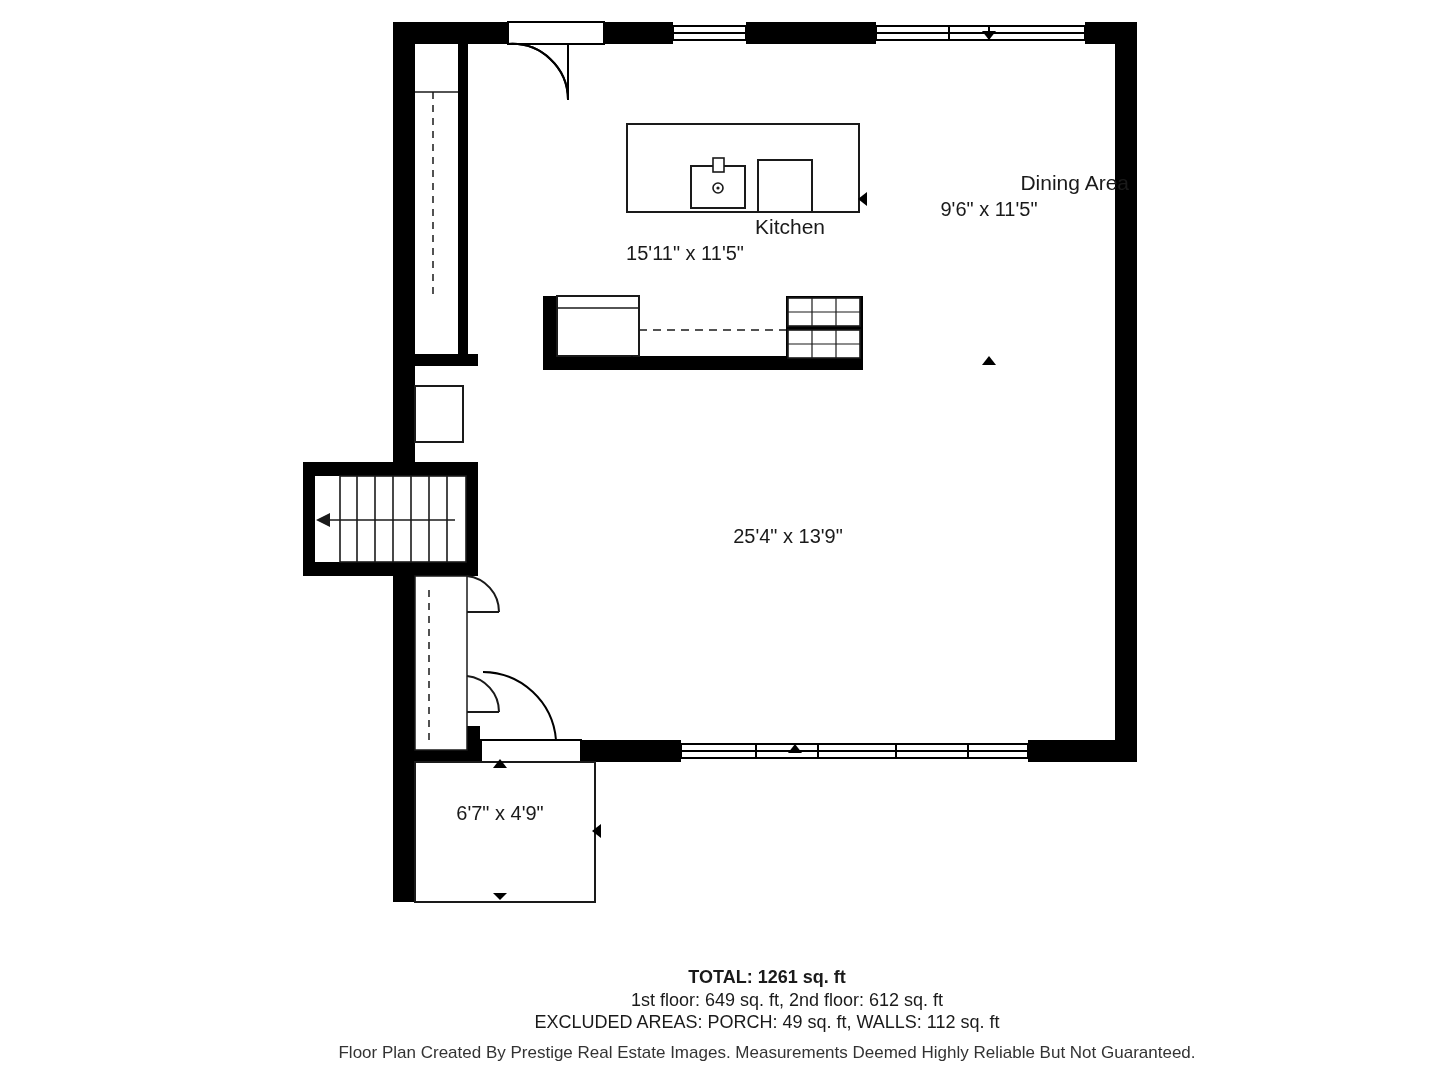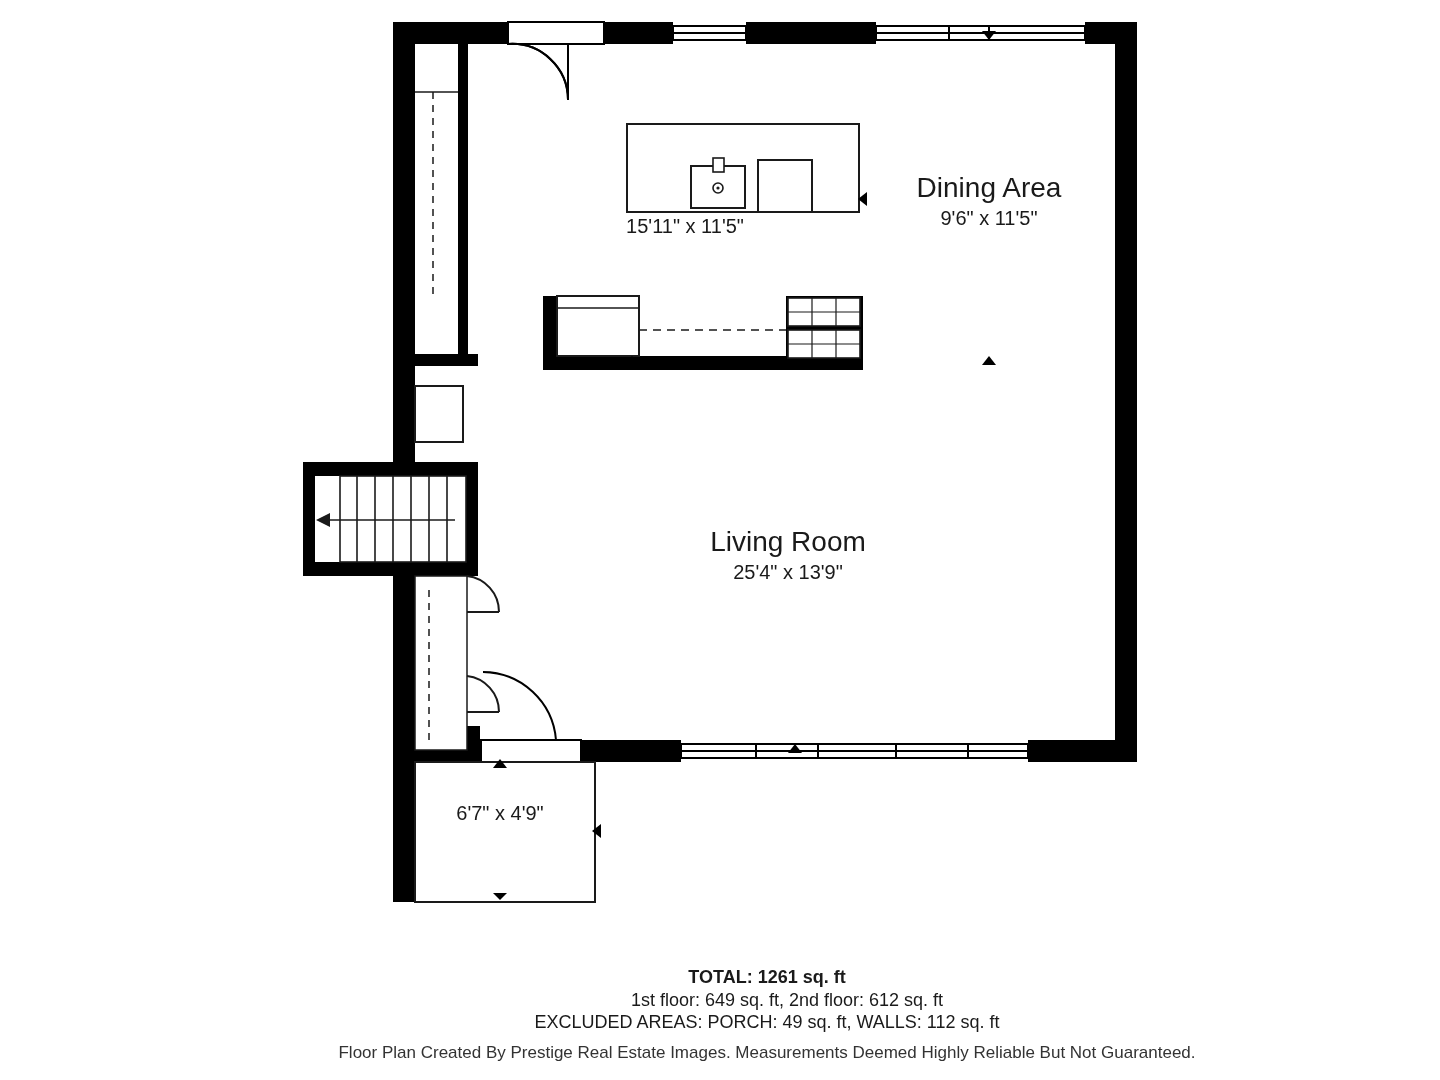--- a/index.html
+++ b/index.html
@@ -24,21 +24,22 @@
   }
   .label {
     position: absolute;
     text-align: center;
     line-height: 1.28;
     white-space: nowrap;
     color: #1a1a1a;
   }
   .label .name {
     display: block;
-    font-size: 28px;
+    font-size: 21px;
+    text-align: right;
   }
   .label .dims {
     display: block;
     font-size: 20px;
   }
   .footer {
     position: absolute;
     left: 0;
     width: 1440px;
     text-align: center;
@@ -226,25 +227,25 @@
     <polygon points="500,900 493,893 507,893"></polygon>
   </g>
 </svg>
 
 <div class="label" style="left:849px; top:170px; width:280px;">
   <span class="name">Dining Area</span>
   <span class="dims">9'6" x 11'5"</span>
 </div>
 
 <div class="label" style="left:545px; top:214px; width:280px;">
+  <span class="name">Kitchen</span>
   <span class="dims">15'11" x 11'5"</span>
 </div>
 
 <div class="label" style="left:648px; top:524px; width:280px;">
-  <span class="name">Living Room</span>
   <span class="dims">25'4" x 13'9"</span>
 </div>
 
 <div class="label" style="left:360px; top:801px; width:280px;">
   <span class="dims">6'7" x 4'9"</span>
 </div>
 
 <div class="footer footer-total">TOTAL: 1261 sq. ft</div>
 <div class="footer footer-floors">1st floor: 649 sq. ft, 2nd floor: 612 sq. ft</div>
 <div class="footer footer-excluded">EXCLUDED AREAS: PORCH: 49 sq. ft, WALLS: 112 sq. ft</div>

